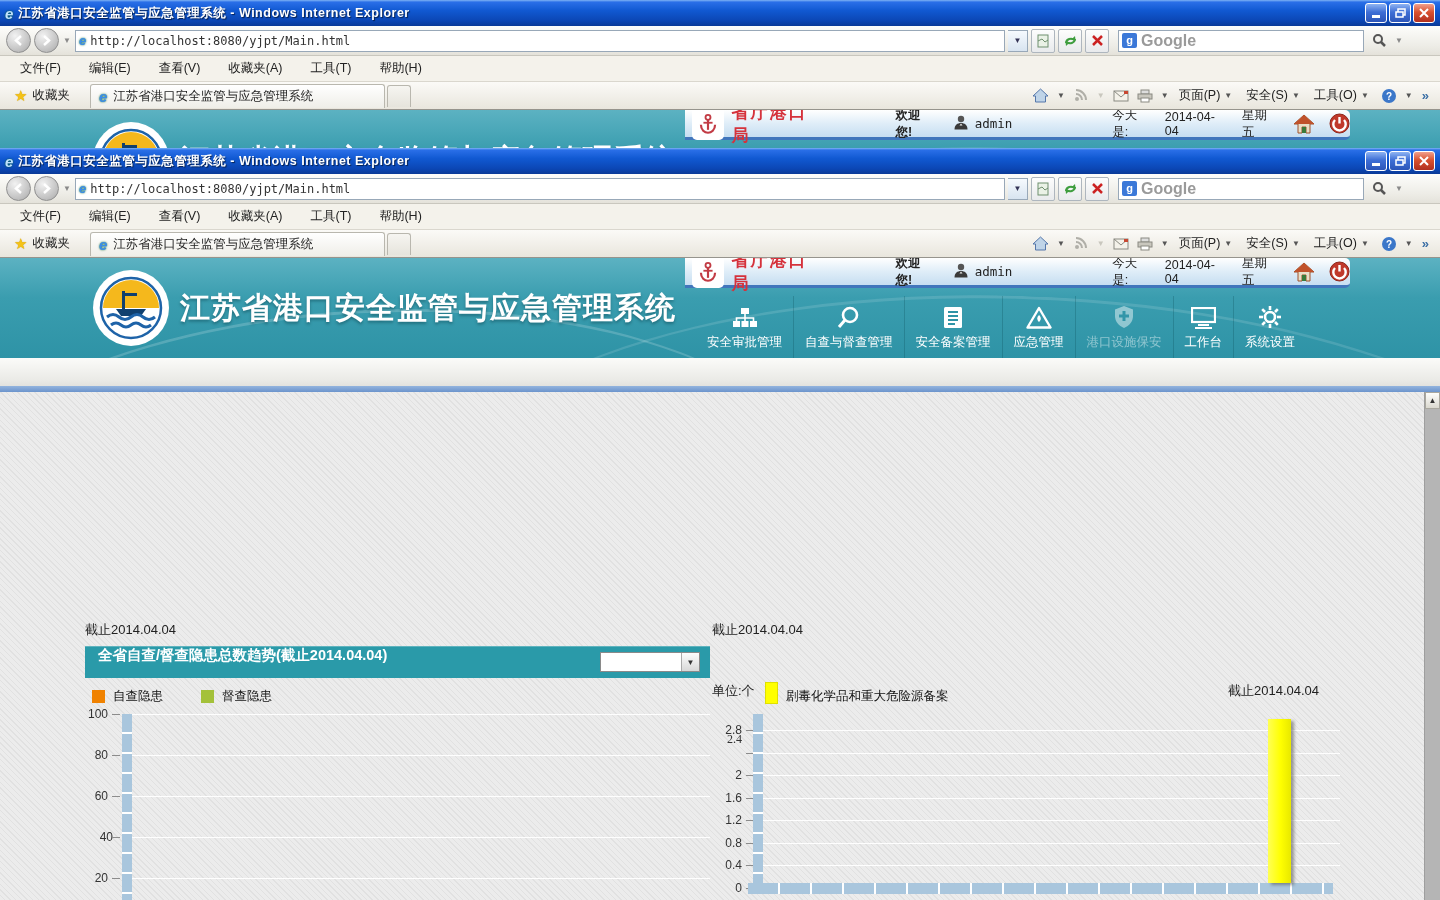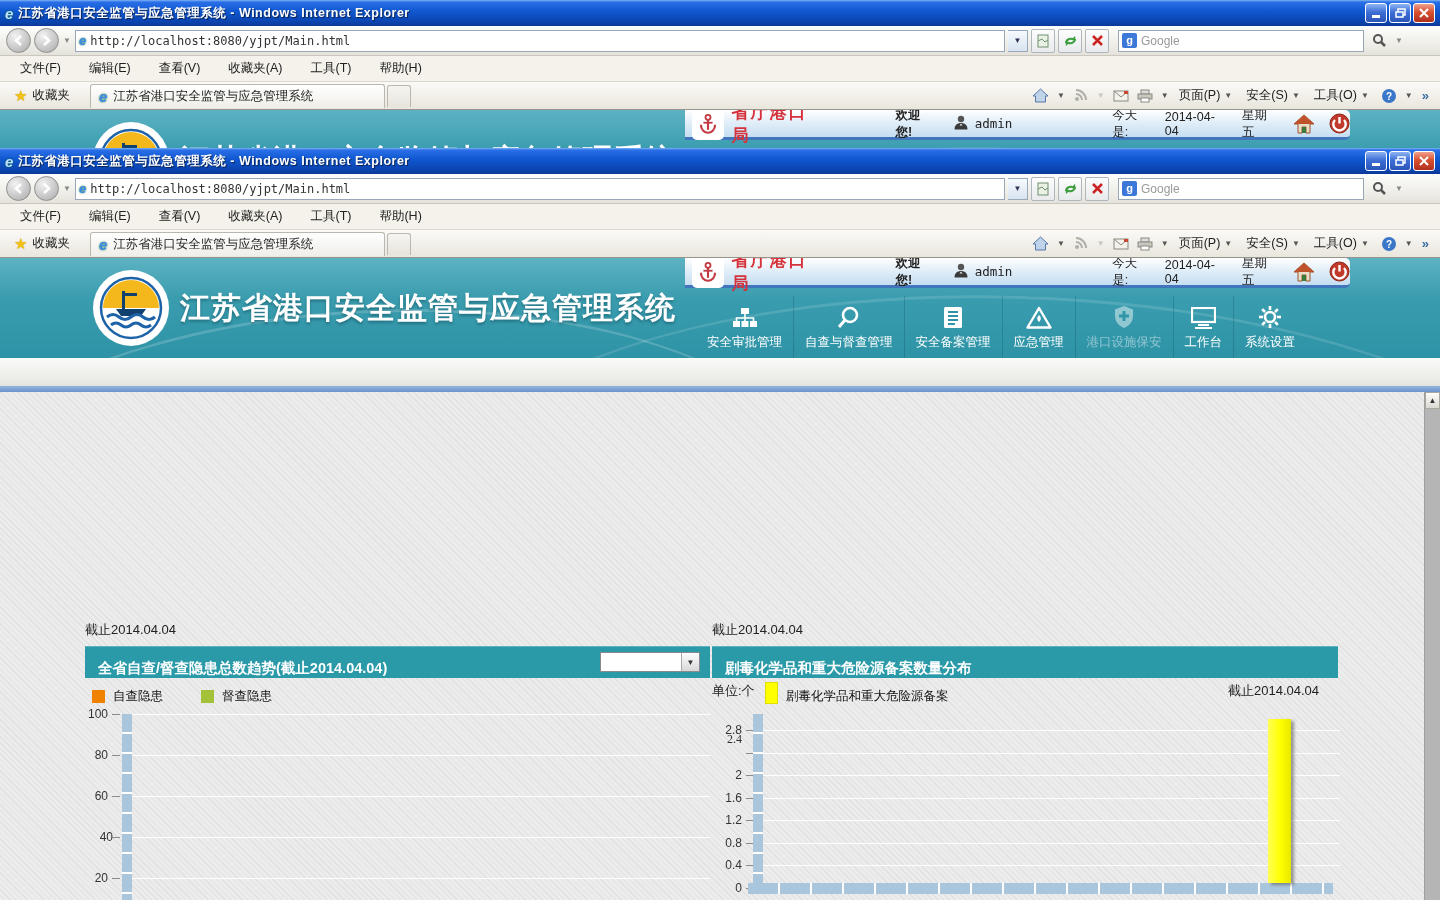--- a/index.html
+++ b/index.html
@@ -23,21 +23,21 @@
     background:radial-gradient(circle at 35% 30%,#F2F2F2,#BFBFBF 70%,#A5A5A5);display:flex;align-items:center;justify-content:center;}
   .navcircle svg{display:block;}
   .tiny-dd{color:#8A8A8A;font-size:8px;width:10px;text-align:center;}
   .addrfield{width:930px;height:22px;background:#fff;border:1px solid #98A8B8;display:flex;align-items:center;padding:0 3px;gap:4px;}
   .addrfield input{border:none;outline:none;flex:1;font-family:"DejaVu Sans Mono","Liberation Mono",monospace;font-size:12px;color:#333;background:transparent;}
   .sq-btn{width:24px;height:24px;border:1px solid #AEB6BE;border-radius:2px;display:flex;align-items:center;justify-content:center;
     background:linear-gradient(180deg,#FDFDFD,#E8EAEC);}
   .dd-btn{width:20px;height:22px;border:1px solid #98A8B8;border-left:none;background:linear-gradient(180deg,#F6FAFE,#D8E4F0);
     display:flex;align-items:center;justify-content:center;color:#335;font-size:8px;}
   .searchbox{width:246px;height:22px;background:#fff;border:1px solid #98A8B8;display:flex;align-items:center;padding:0 3px;gap:4px;margin-left:6px;}
-  .searchbox input{border:none;outline:none;flex:1;font-size:12px;color:#3b82f6;background:transparent;}
+  .searchbox input{border:none;outline:none;flex:1;font-size:16px;color:#3b82f6;background:transparent;font-weight:bold;}
   .searchbox input::placeholder{color:#9A9A9A;}
   .gicon{width:15px;height:15px;background:#3B78D8;color:#fff;font-size:11px;font-weight:bold;border-radius:2px;
     display:flex;align-items:center;justify-content:center;line-height:1;}
   
   .menurow{height:26px;display:flex;align-items:center;background:#F4F2EB;border-bottom:1px solid #DAD7CE;padding-left:6px;font-size:12.5px;color:#222;}
   .menuitem{padding:4px 14px;}
   
   .favrow{height:28px;display:flex;align-items:center;background:linear-gradient(180deg,#FBFAF7,#E9E6DD);border-bottom:1px solid #96948D;padding:0 4px;}
   .favbtn{display:flex;align-items:center;gap:5px;font-size:12.5px;color:#222;padding:3px 10px;}
   .star{color:#F4C318;font-size:15px;text-shadow:0 0 1px #B8860B;}
@@ -80,21 +80,21 @@
   .weekday{margin-left:14px;}
   .band-ic{margin-left:14px;display:flex;align-items:center;}
   
   .subband{position:absolute;left:0;right:0;top:100px;height:28px;background:linear-gradient(180deg,#FBFBF9,#EAEAE6 80%,#E2E2DE);}
   .bluebar{position:absolute;left:0;right:0;top:128px;height:6px;background:linear-gradient(180deg,#93B4DE,#6C94CC);}
   
   .content{position:absolute;left:0;right:0;top:134px;bottom:0;
     background:repeating-linear-gradient(45deg,#ECECEC 0px,#ECECEC 3px,#E1E1E1 3px,#E1E1E1 4px);}
   .asof{position:absolute;font-size:13px;color:#222;}
   .panel-title{position:absolute;height:32px;background:#2A9AA9;color:#fff;font-weight:bold;font-size:14.5px;
-    display:flex;align-items:flex-end;padding-left:13px;box-shadow:inset 0 1px 0 rgba(255,255,255,.25);}
+    display:flex;align-items:flex-start;padding-left:13px;box-shadow:inset 0 1px 0 rgba(255,255,255,.25);}
   .pt-select{position:absolute;right:10px;top:6px;width:100px;height:20px;background:#fff;border:1px solid #8A8A8A;display:flex;}
   .pt-select .arr{margin-left:auto;width:18px;border-left:1px solid #AAA;background:linear-gradient(180deg,#FDFDFD,#D8D8D8);
     display:flex;align-items:center;justify-content:center;font-size:8px;color:#333;}
   .legend{position:absolute;display:flex;align-items:center;gap:8px;font-size:12.5px;color:#111;}
   .sw{width:13px;height:13px;display:inline-block;}
   .sw-orange{background:#F08200;}
   .sw-green{background:#A4C13A;}
   .sw-yellow{width:13px;height:22px;background:#FFFF00;border:1px solid #E0E000;}
   .ytick{position:absolute;width:30px;text-align:right;font-size:12px;color:#333;}
   .tickdash{position:absolute;height:1px;background:#8C8C8C;}
@@ -606,23 +606,20 @@
       <div class="tickdash" style="left:112px;top:445px;width:8px;"></div>
       <div class="tickdash" style="left:112px;top:486px;width:8px;"></div>
       <div class="gline" style="left:132px;top:322px;width:578px;"></div>
       <div class="gline" style="left:132px;top:363px;width:578px;"></div>
       <div class="gline" style="left:132px;top:404px;width:578px;"></div>
       <div class="gline" style="left:132px;top:445px;width:578px;"></div>
       <div class="gline" style="left:132px;top:486px;width:578px;"></div>
       <div class="axiscol" style="left:122px;top:322px;bottom:0;"></div>
 
       <div class="asof" style="left:712px;top:229px;">截止2014.04.04</div>
-      <div class="panel-title" style="left:712px;top:254px;width:626px;">
-        <span>剧毒化学品和重大危险源备案数量分布</span>
-      </div>
       <div class="asof" style="left:712px;top:290px;">单位:个</div>
       <div class="legend" style="left:765px;top:288px;">
         <span class="sw sw-yellow"></span>
         <span style="padding-top:8px;">剧毒化学品和重大危险源备案</span>
       </div>
       <div class="asof" style="left:1228px;top:290px;">截止2014.04.04</div>
 
       <div class="ytick" style="left:710px;top:331px;width:32px;">2.8</div>
       <div class="ytick" style="left:710px;top:340px;width:32px;font-family:Liberation Serif, serif;">2.4</div>
       <div class="ytick" style="left:710px;top:376px;width:32px;">2</div>

